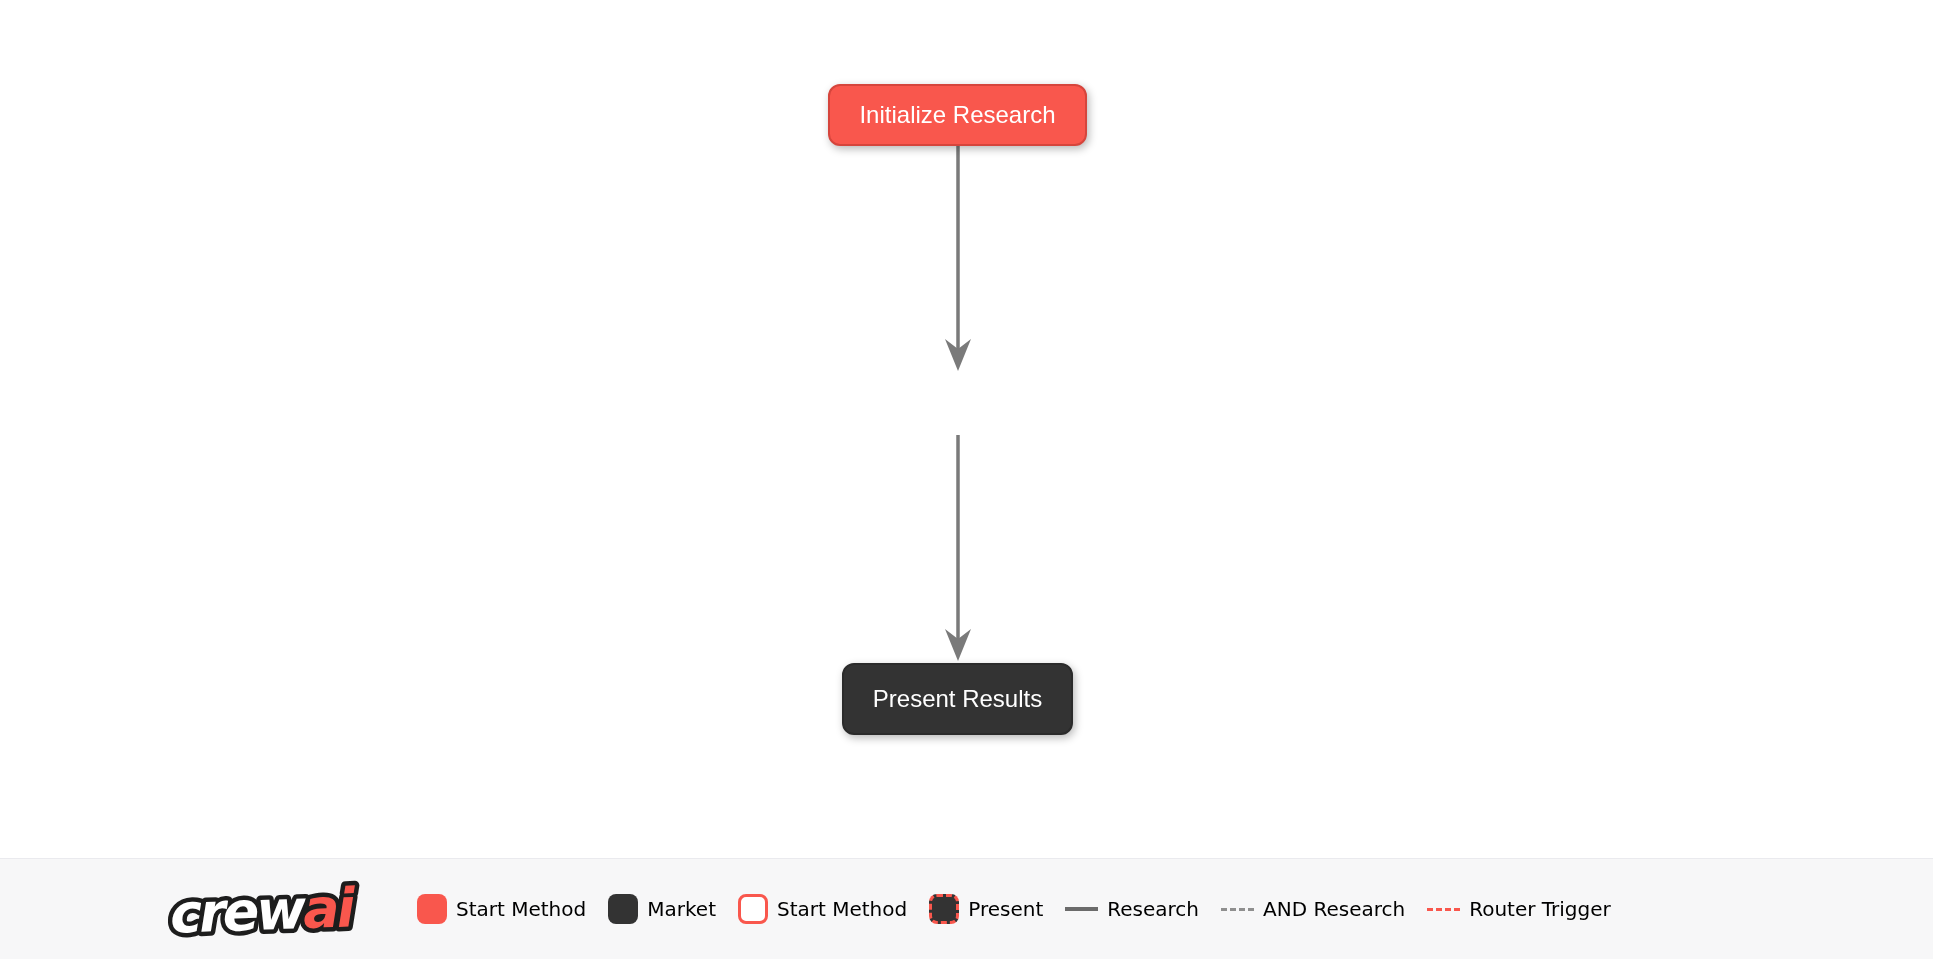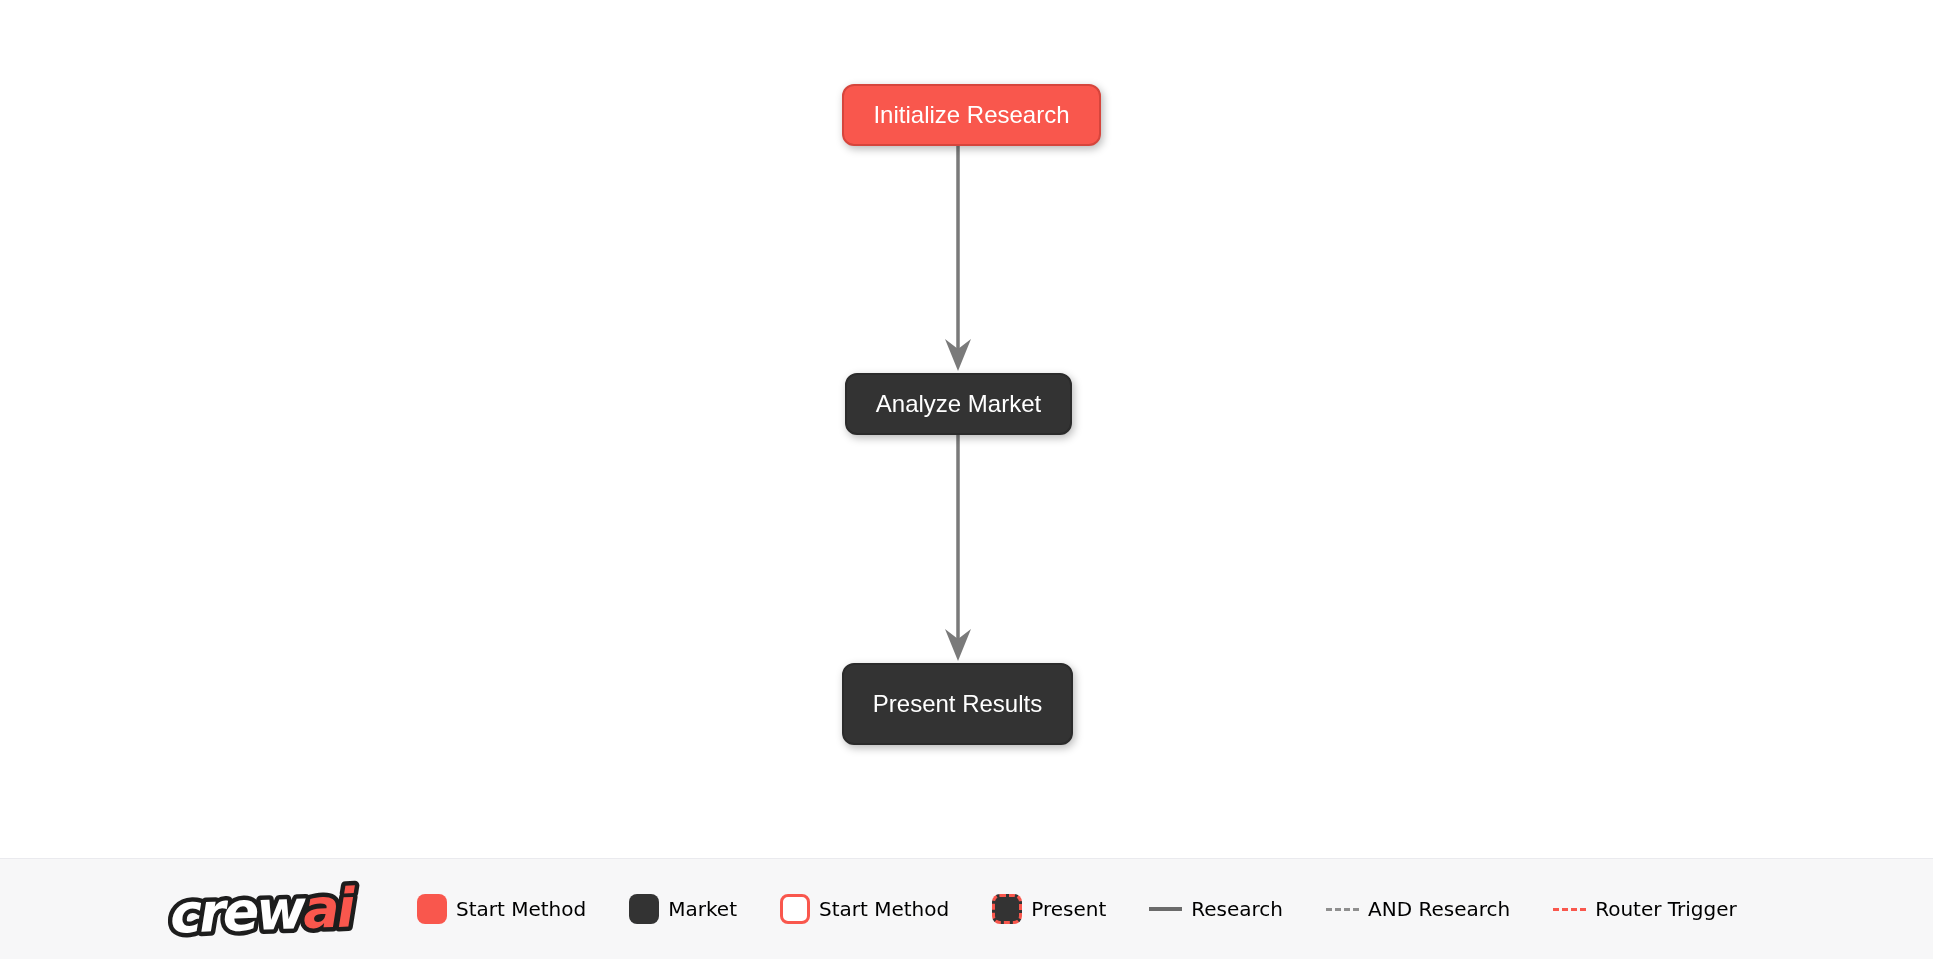--- a/index.html
+++ b/index.html
@@ -37,45 +37,44 @@
     font-size: 24px;
     border-radius: 12px;
     box-shadow: 2px 3px 9px rgba(0,0,0,0.28);
     cursor: pointer;
     white-space: nowrap;
     user-select: none;
   }
   .flow-node.start {
     background: var(--start-method);
     border: 2px solid #d6453c;
-    margin-left: 14px;
   }
   .flow-node.method {
     background: var(--method);
     border: 2px solid #2b2b2b;
   }
   #node-0 { left: 828px; top: 84px;  width: 259px; height: 62px; }
   #node-1 { left: 845px; top: 373px; width: 227px; height: 62px; }
-  #node-2 { left: 842px; top: 663px; width: 231px; height: 82px; }
+  #node-2 { left: 842px; top: 663px; width: 231px; height: 72px; }
 
   
   .legend-bar {
     position: absolute;
     left: 0; bottom: 0;
     width: 100%; height: 101px;
     background: var(--legend-background);
     border-top: 1px solid #eaeaee;
     display: flex;
     align-items: center;
   }
   .logo { margin-left: 168px; flex: 0 0 auto; }
   .legend-items {
     display: flex;
     align-items: center;
-    gap: 43px;
+    gap: 22px;
     margin-left: 31px;
   }
   .legend-item {
     display: flex;
     align-items: center;
     gap: 9px;
     font-size: 20px;
     color: var(--legend-text);
     white-space: nowrap;
   }
@@ -109,23 +108,20 @@
     <g>
       <line x1="958" y1="435" x2="958" y2="642" stroke="#7a7a7a" stroke-width="3.5"></line>
       <path d="M958 661 L945 629 L958 639 L971 629 Z" fill="#7a7a7a"></path>
     </g>
   </svg>
 
   <div id="node-0" class="flow-node start">
     <span>Initialize Research</span>
   </div>
 
-  <div id="node-1" class="flow-node method">
-    <span>Analyze Market</span>
-  </div>
 
   <div id="node-2" class="flow-node method">
     <span>Present Results</span>
   </div>
 </div>
 
 <div class="legend-bar">
 
   <svg class="logo" width="218" height="86" viewBox="0 0 218 86">
     <text x="2" y="63" font-family="DejaVu Sans, sans-serif" font-size="54" font-weight="bold" font-style="italic" letter-spacing="-3" stroke="#1d1d1d" stroke-width="9" stroke-linejoin="round" paint-order="stroke" transform="rotate(-2 109 43)">

